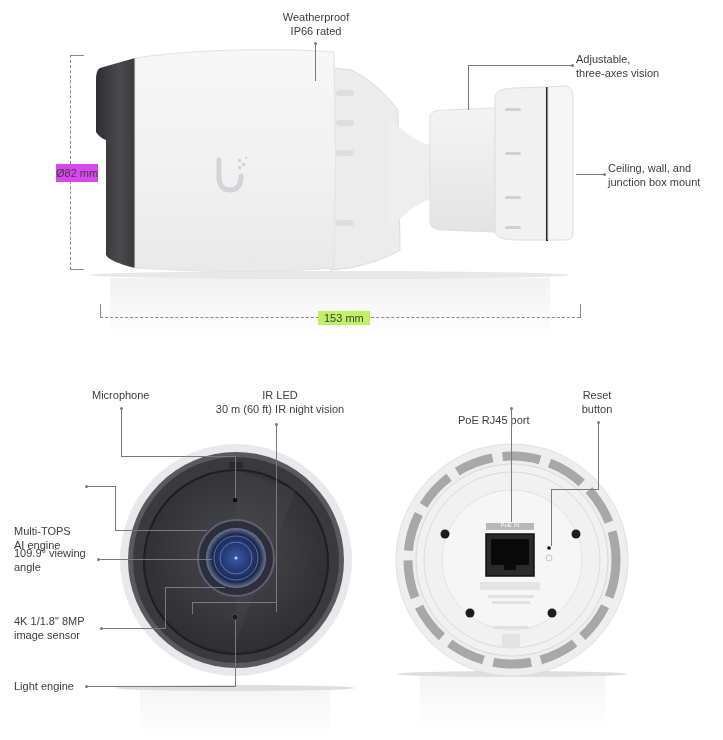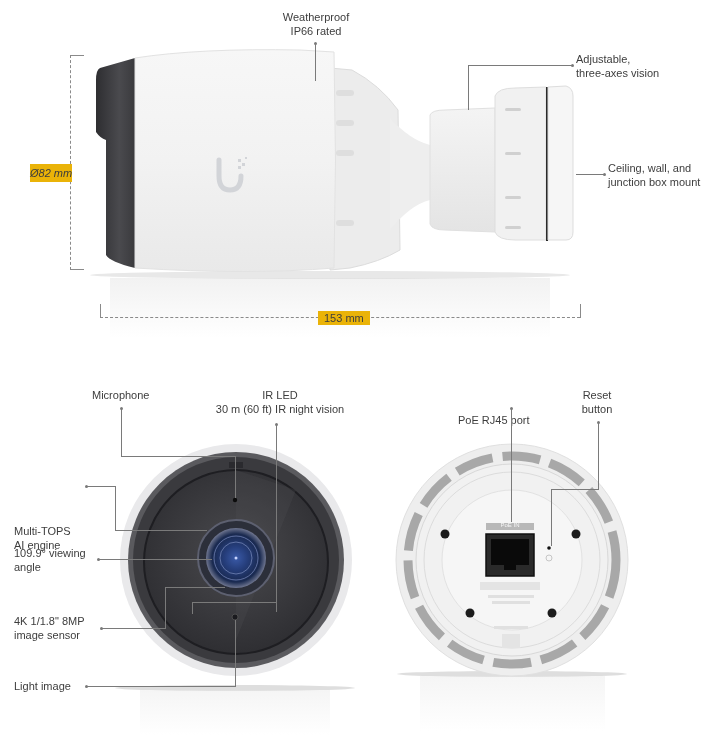--- a/index.html
+++ b/index.html
@@ -88,26 +88,26 @@
   <div class="dot" style="left:571px;top:64px;"></div>
 
   <div class="label" style="left:608px;top:161px;">Ceiling, wall, and
 junction box mount</div>
   <div class="line" style="left:576px;top:174px;width:28px;height:1px;"></div>
   <div class="dot" style="left:603px;top:173px;"></div>
 
   <div class="solid-h" style="left:70px;top:55px;width:14px;"></div>
   <div class="dash-v" style="left:70px;top:55px;height:215px;"></div>
   <div class="solid-h" style="left:70px;top:269px;width:14px;"></div>
-  <div class="label" style="left:30px;top:164px;background:#eab308;padding:2px 0;font-style:italic;">Ø82 mm</div>
+  <div class="label" style="left:56px;top:164px;background:#d946ef;padding:2px 0;">Ø82 mm</div>
 
   <div class="solid-v" style="left:100px;top:304px;height:14px;"></div>
   <div class="dash-h" style="left:100px;top:317px;width:480px;"></div>
   <div class="solid-v" style="left:580px;top:304px;height:14px;"></div>
-  <div class="label" style="left:318px;top:311px;background:#eab308;padding:0 6px;">153 mm</div>
+  <div class="label" style="left:318px;top:311px;background:#bef264;padding:0 6px;">153 mm</div>
 </div>
 
 <div>
   <svg style="left:0;top:0;" width="723" height="740" viewBox="0 0 723 740">
     <defs>
       <radialGradient id="faceG" cx="0.5" cy="0.45" r="0.6">
         <stop offset="0" stop-color="#4a4a4e"></stop>
         <stop offset="1" stop-color="#2c2c30"></stop>
       </radialGradient>
       <radialGradient id="lensG" cx="0.5" cy="0.5" r="0.5">
@@ -170,21 +170,21 @@
   <div class="dot" style="left:97px;top:558px;"></div>
   <div class="line" style="left:98px;top:559px;width:114px;height:1px;"></div>
 
   <div class="label" style="left:14px;top:614px;">4K 1/1.8" 8MP
 image sensor</div>
   <div class="dot" style="left:100px;top:627px;"></div>
   <div class="line" style="left:101px;top:628px;width:64px;height:1px;"></div>
   <div class="line" style="left:165px;top:587px;width:1px;height:42px;"></div>
   <div class="line" style="left:165px;top:587px;width:60px;height:1px;"></div>
 
-  <div class="label" style="left:14px;top:679px;">Light image</div>
+  <div class="label" style="left:14px;top:679px;">Light engine</div>
   <div class="dot" style="left:85px;top:685px;"></div>
   <div class="line" style="left:86px;top:686px;width:149px;height:1px;"></div>
   <div class="line" style="left:235px;top:620px;width:1px;height:67px;"></div>
 </div>
 
 <div>
   <svg style="left:0;top:0;" width="723" height="740" viewBox="0 0 723 740">
     <defs>
       <linearGradient id="reflG2" x1="0" y1="0" x2="0" y2="1">
         <stop offset="0" stop-color="#e6e6e6"></stop>

